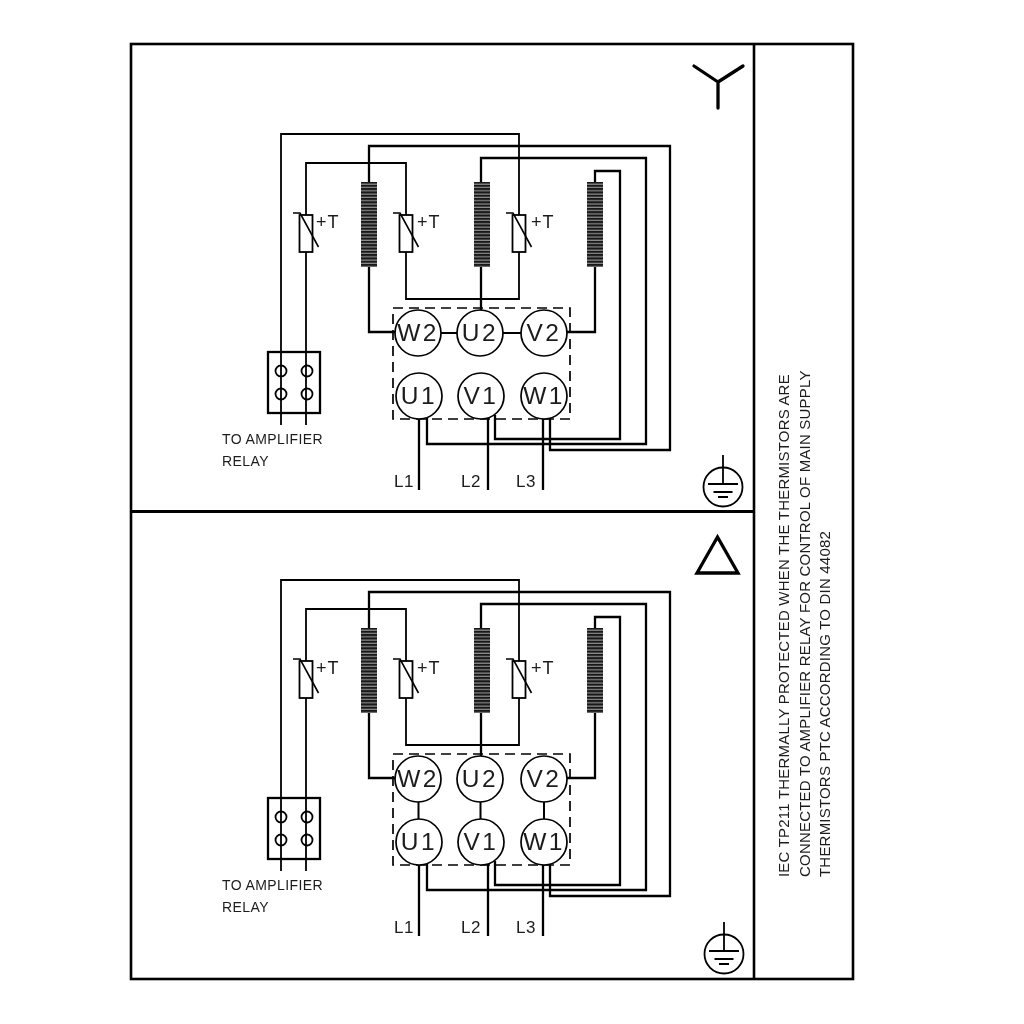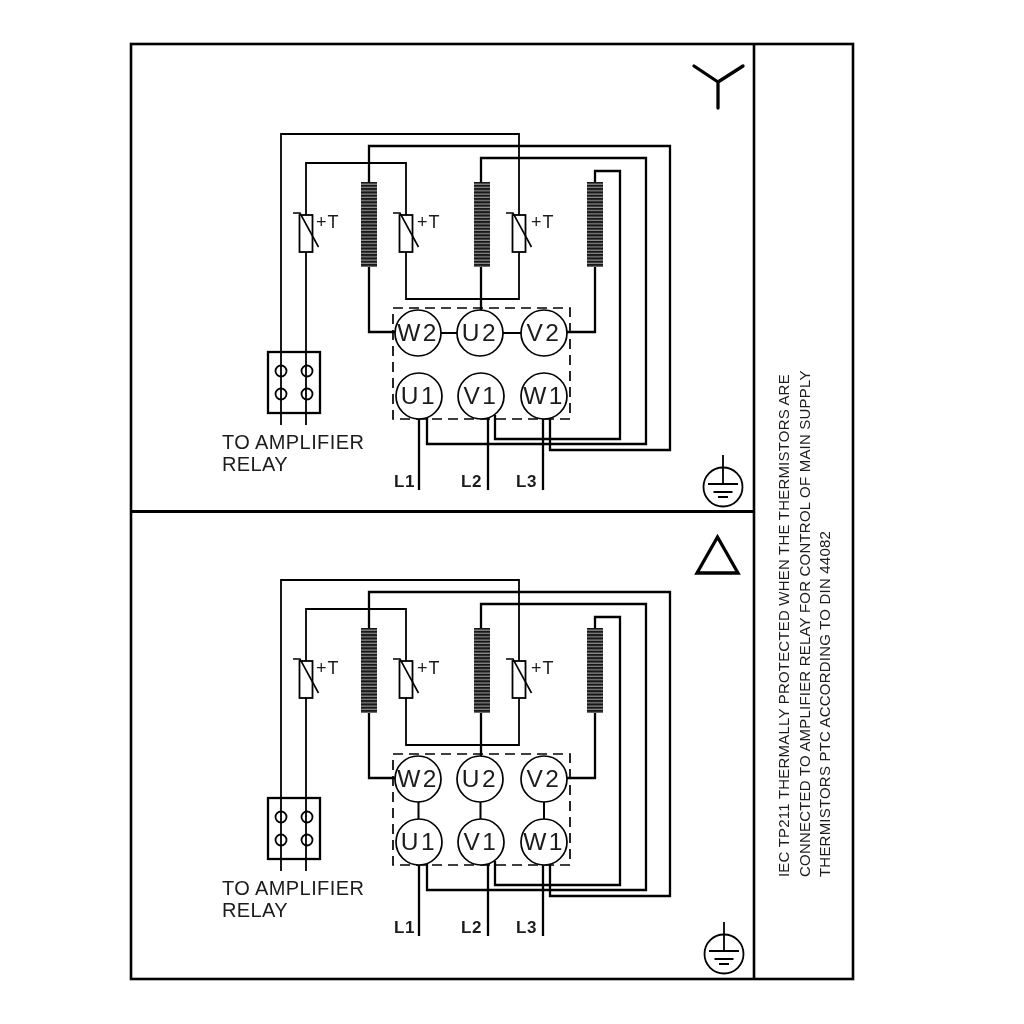--- a/index.html
+++ b/index.html
@@ -2,22 +2,22 @@
 <html><head>
 <meta charset="utf-8">
 <style>
   html,body{margin:0;padding:0;background:#fff;}
   .stage{position:relative;width:1024px;height:1024px;background:#ffffff;
          font-family:"Liberation Sans", sans-serif;color:#000;overflow:hidden;}
   .stage svg{position:absolute;left:0;top:0;}
   .lbl{position:absolute;color:#1c1c1c;white-space:nowrap;line-height:1;}
   .tl{font-size:24.5px;letter-spacing:2.5px;transform:translate(-50%,-50%);}
   .plus{font-size:18px;letter-spacing:1px;}
-  .ll{font-size:17px;font-weight:700;letter-spacing:0.5px;}
-  .cap{font-size:20px;letter-spacing:0.4px;}
+  .ll{font-size:17px;font-weight:400;letter-spacing:0.5px;}
+  .cap{font-size:14px;letter-spacing:0.4px;}
   .note{position:absolute;left:774px;top:877px;width:540px;
         transform:rotate(-90deg);transform-origin:0 0;}
   .note div{font-size:15px;line-height:20.5px;letter-spacing:0.2px;white-space:nowrap;color:#1c1c1c;}
   
   .w16{stroke:#000;stroke-width:1.6;fill:none;}
   .w17{stroke:#000;stroke-width:1.8;fill:none;}
   .w2{stroke:#000;stroke-width:2;fill:none;}
   .w24{stroke:#000;stroke-width:2.3;fill:none;}
   .frame{stroke:#000;stroke-width:2.6;fill:none;}
   .divider{stroke:#000;stroke-width:3;fill:none;}

